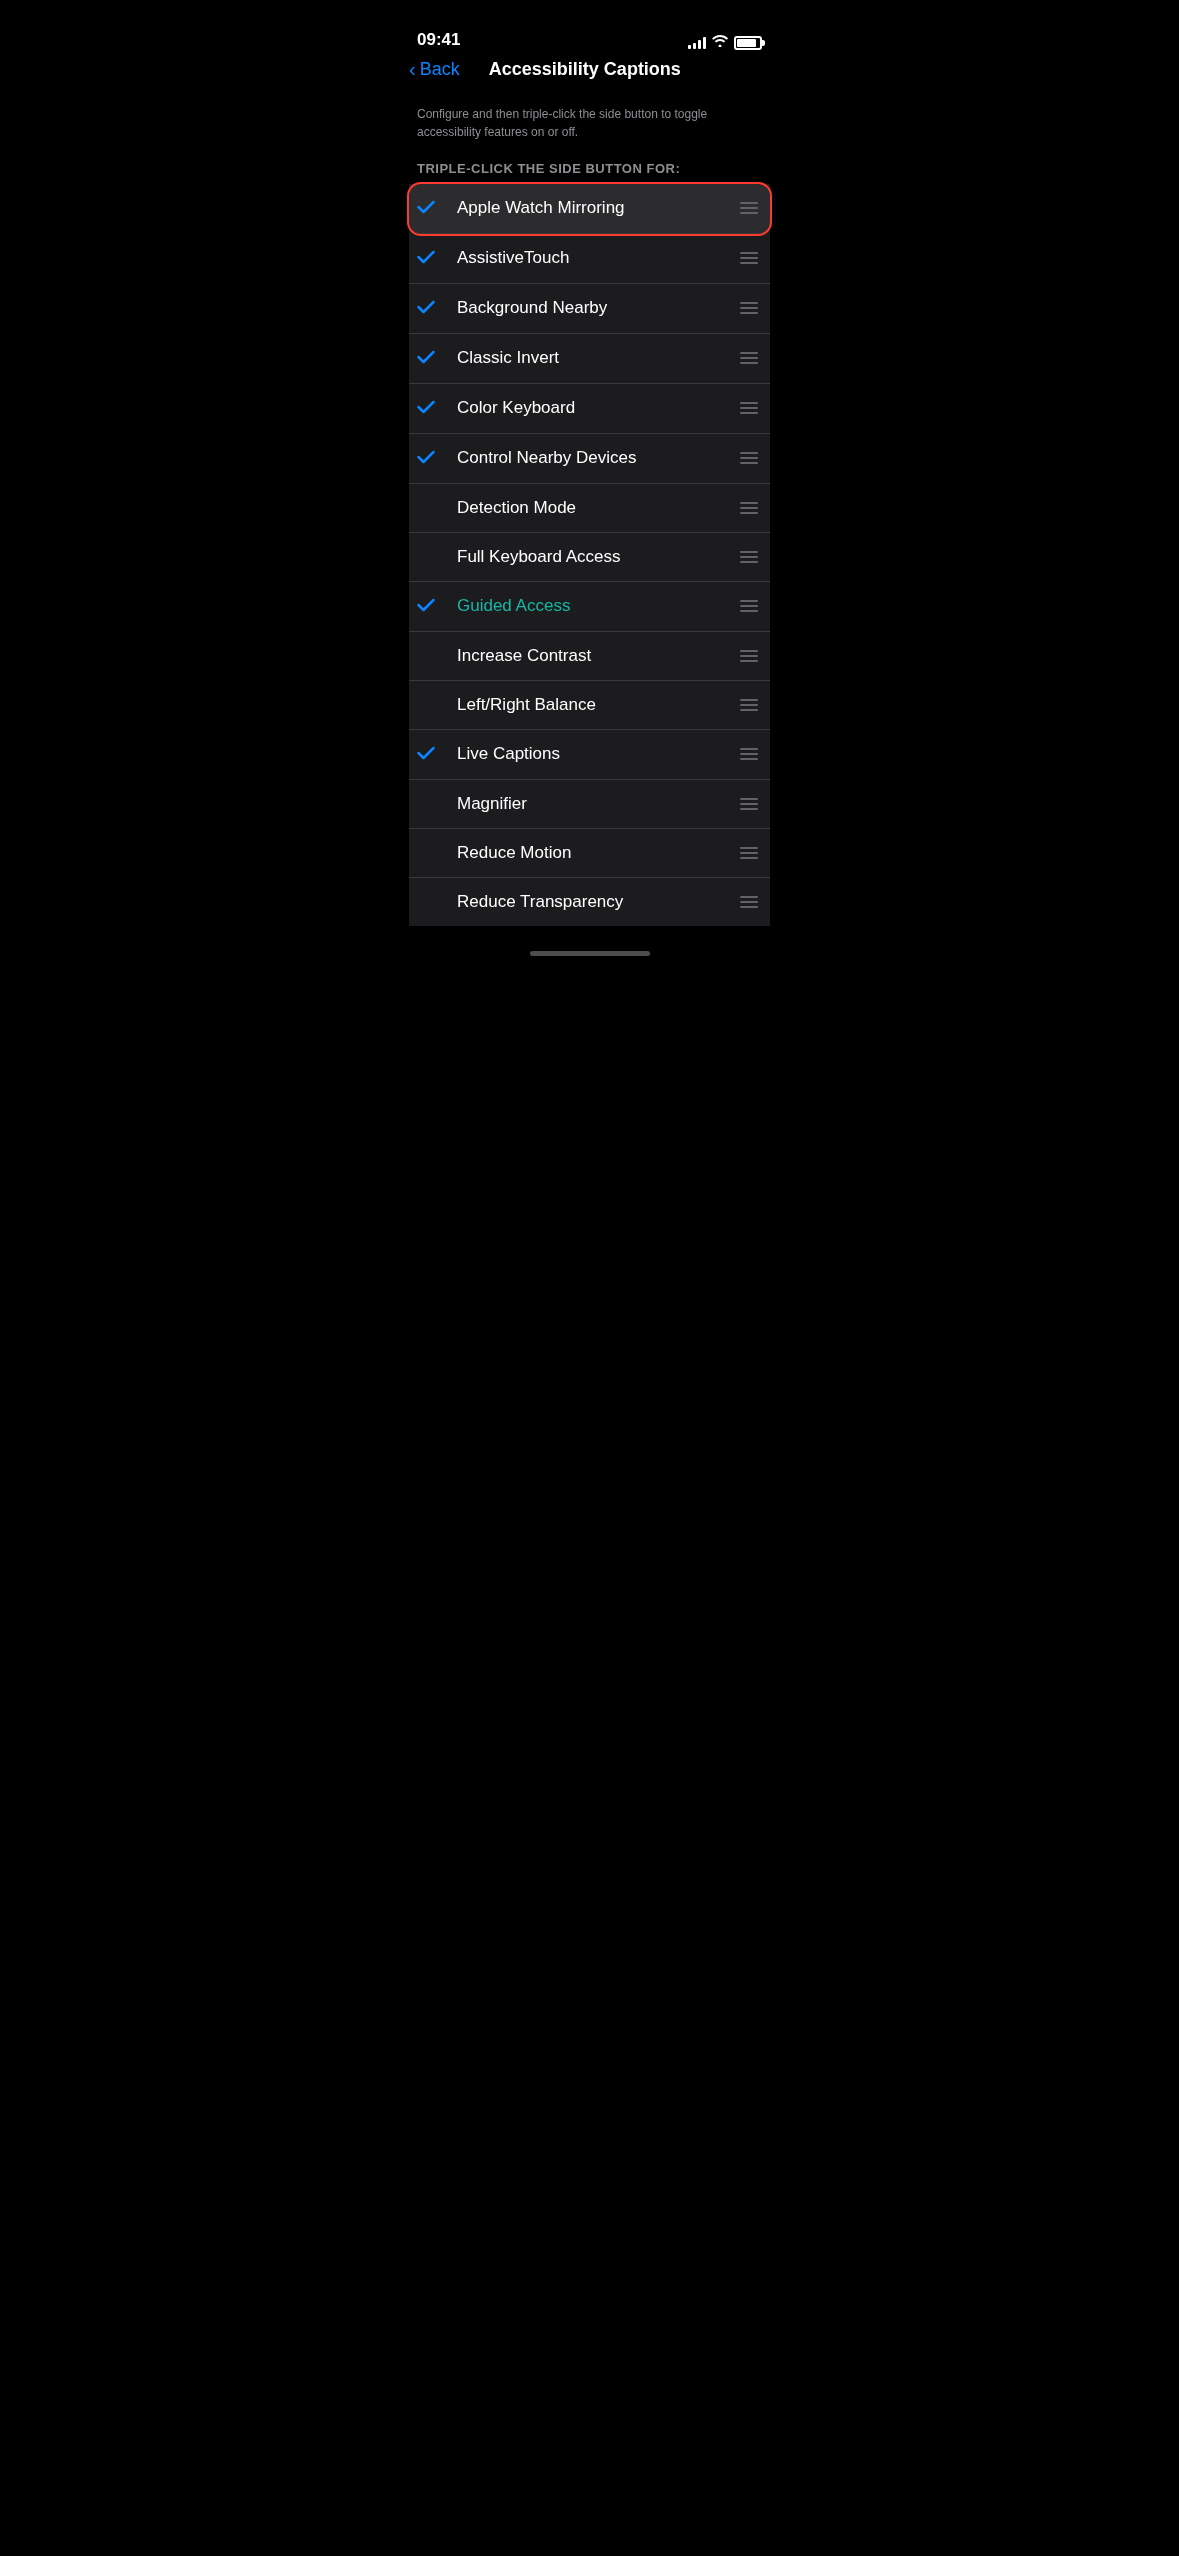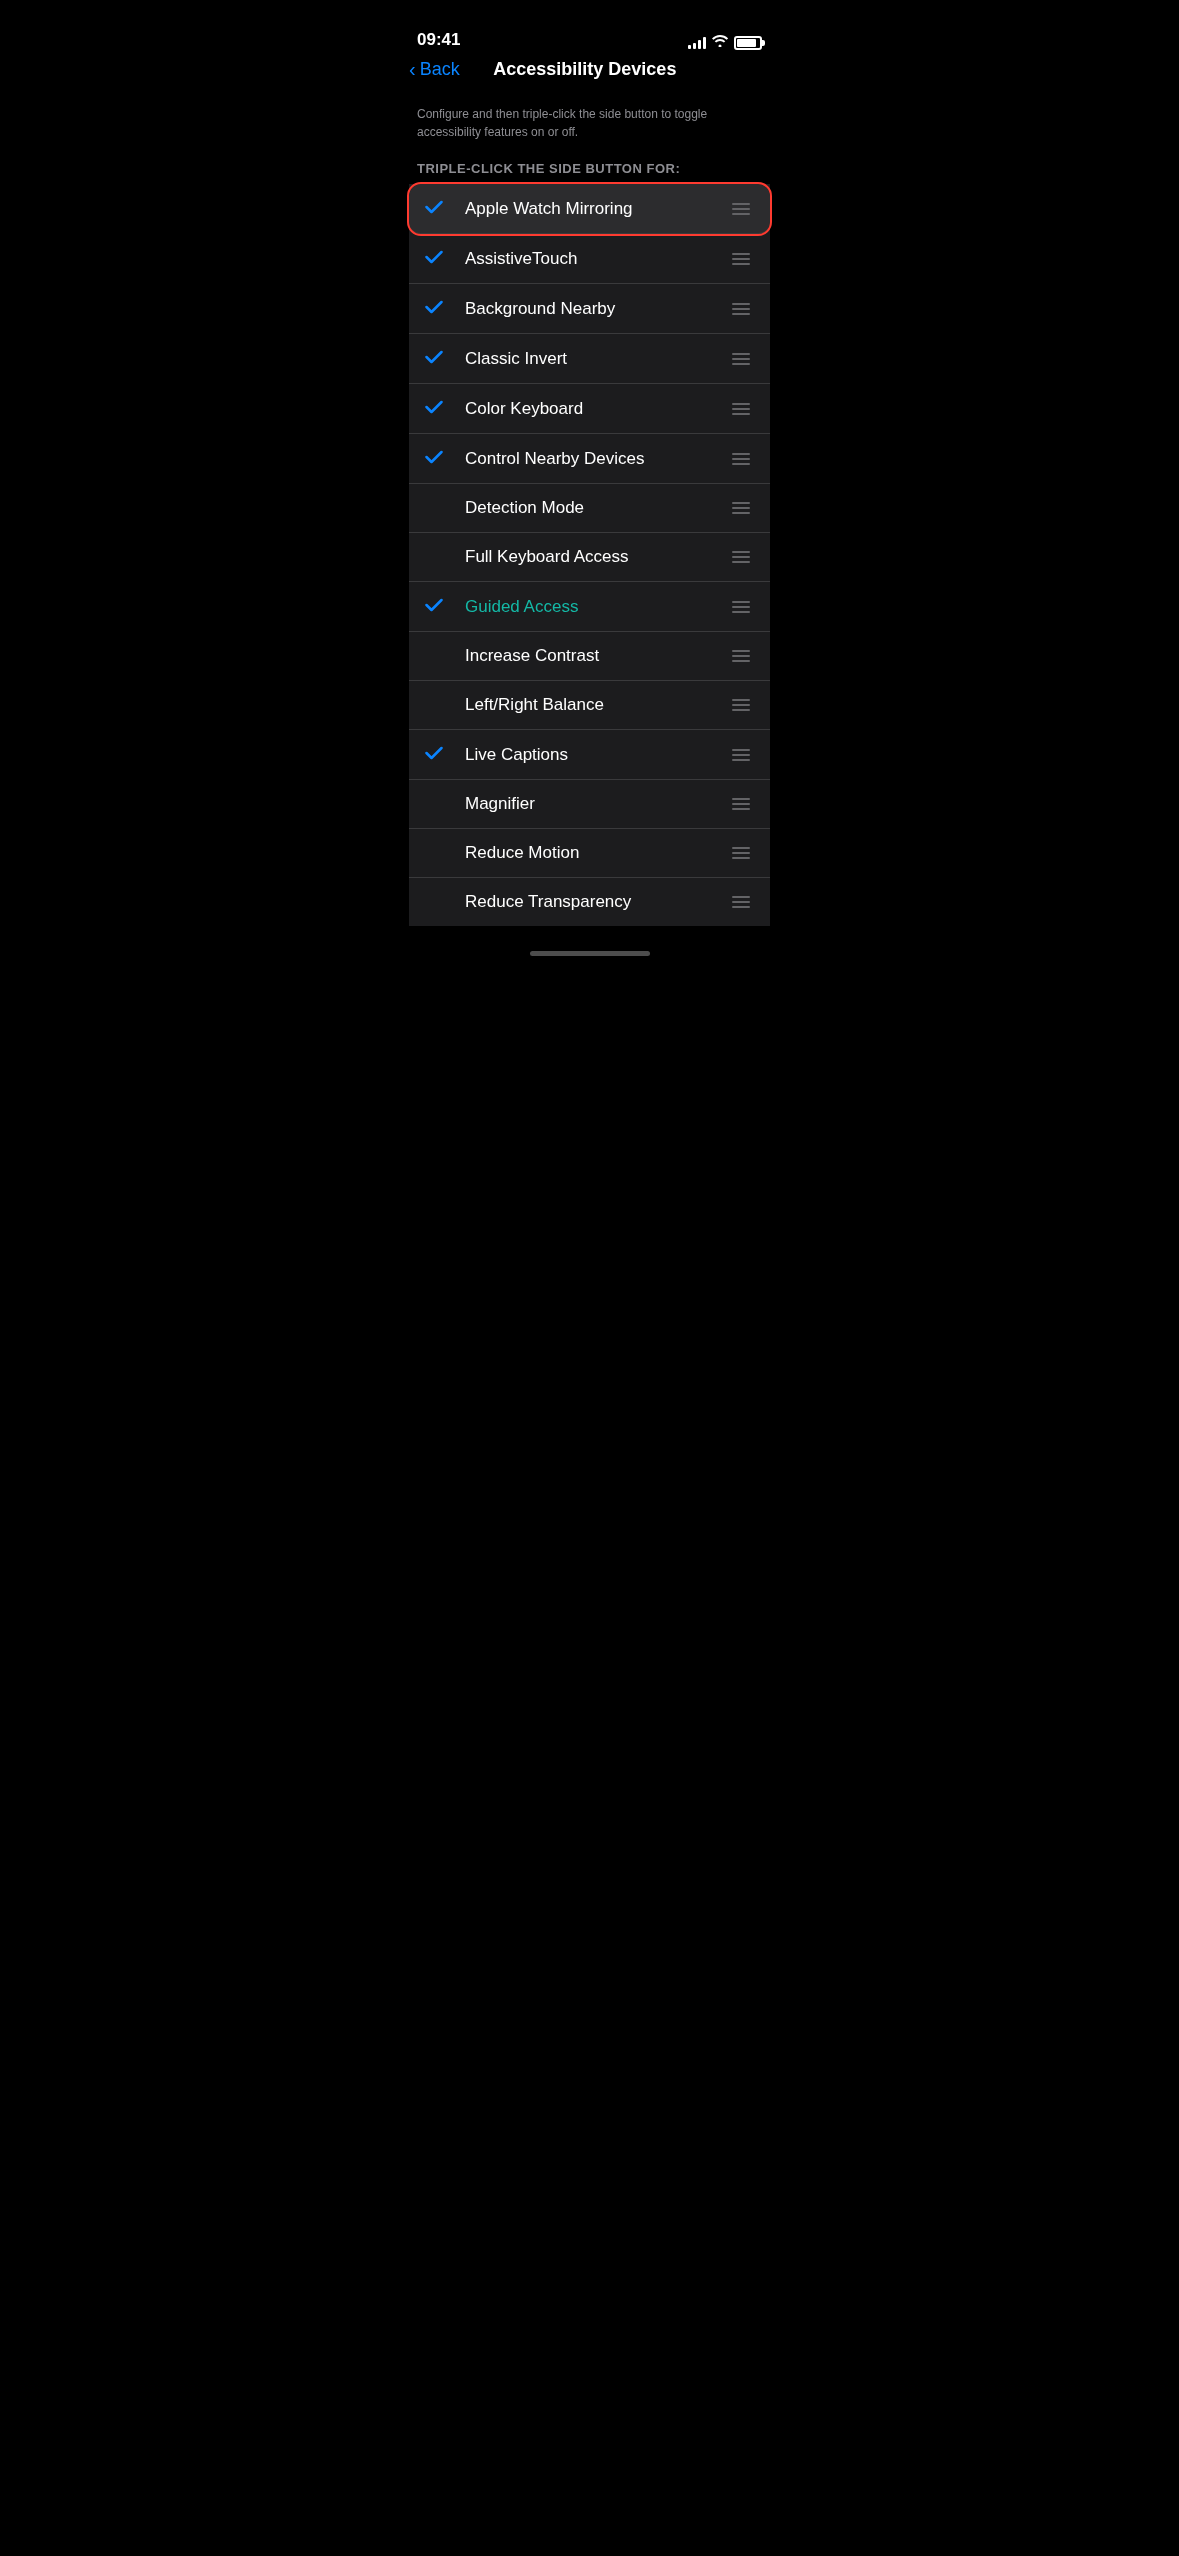--- a/index.html
+++ b/index.html
@@ -144,22 +144,22 @@
     }
 
     .list-container {
       background: #1C1C1E;
       border-radius: 0;
       margin: 0 16px;
     }
 
     .list-item {
       display: flex;
-      align-items: center;
-      padding: 14px 16px;
+      align-items: flex-start;
+      padding: 14px 8px;
       border-bottom: 1px solid #3A3A3C;
       position: relative;
       background: #1C1C1E;
     }
 
     .list-item:last-child {
       border-bottom: none;
     }
 
     .list-item.highlighted {
@@ -259,21 +259,21 @@
       <div class="battery-fill"></div>
     </div>
   </div>
 </div>
 
 <div class="nav-bar">
   <a class="back-button" href="#">
     <span class="back-chevron">‹</span>
     <span class="back-label">Back</span>
   </a>
-  <span class="nav-title">Accessibility Devices</span>
+  <span class="nav-title">Accessibility Captions</span>
 </div>
 
 <div class="description-section">
   <p class="description-text">Configure and then triple-click the side button to toggle accessibility features on or off.</p>
 </div>
 
 <div class="section-header">TRIPLE-CLICK THE SIDE BUTTON FOR:</div>
 
 <div class="list-container" id="list-container">
 <div class="list-item highlighted">

